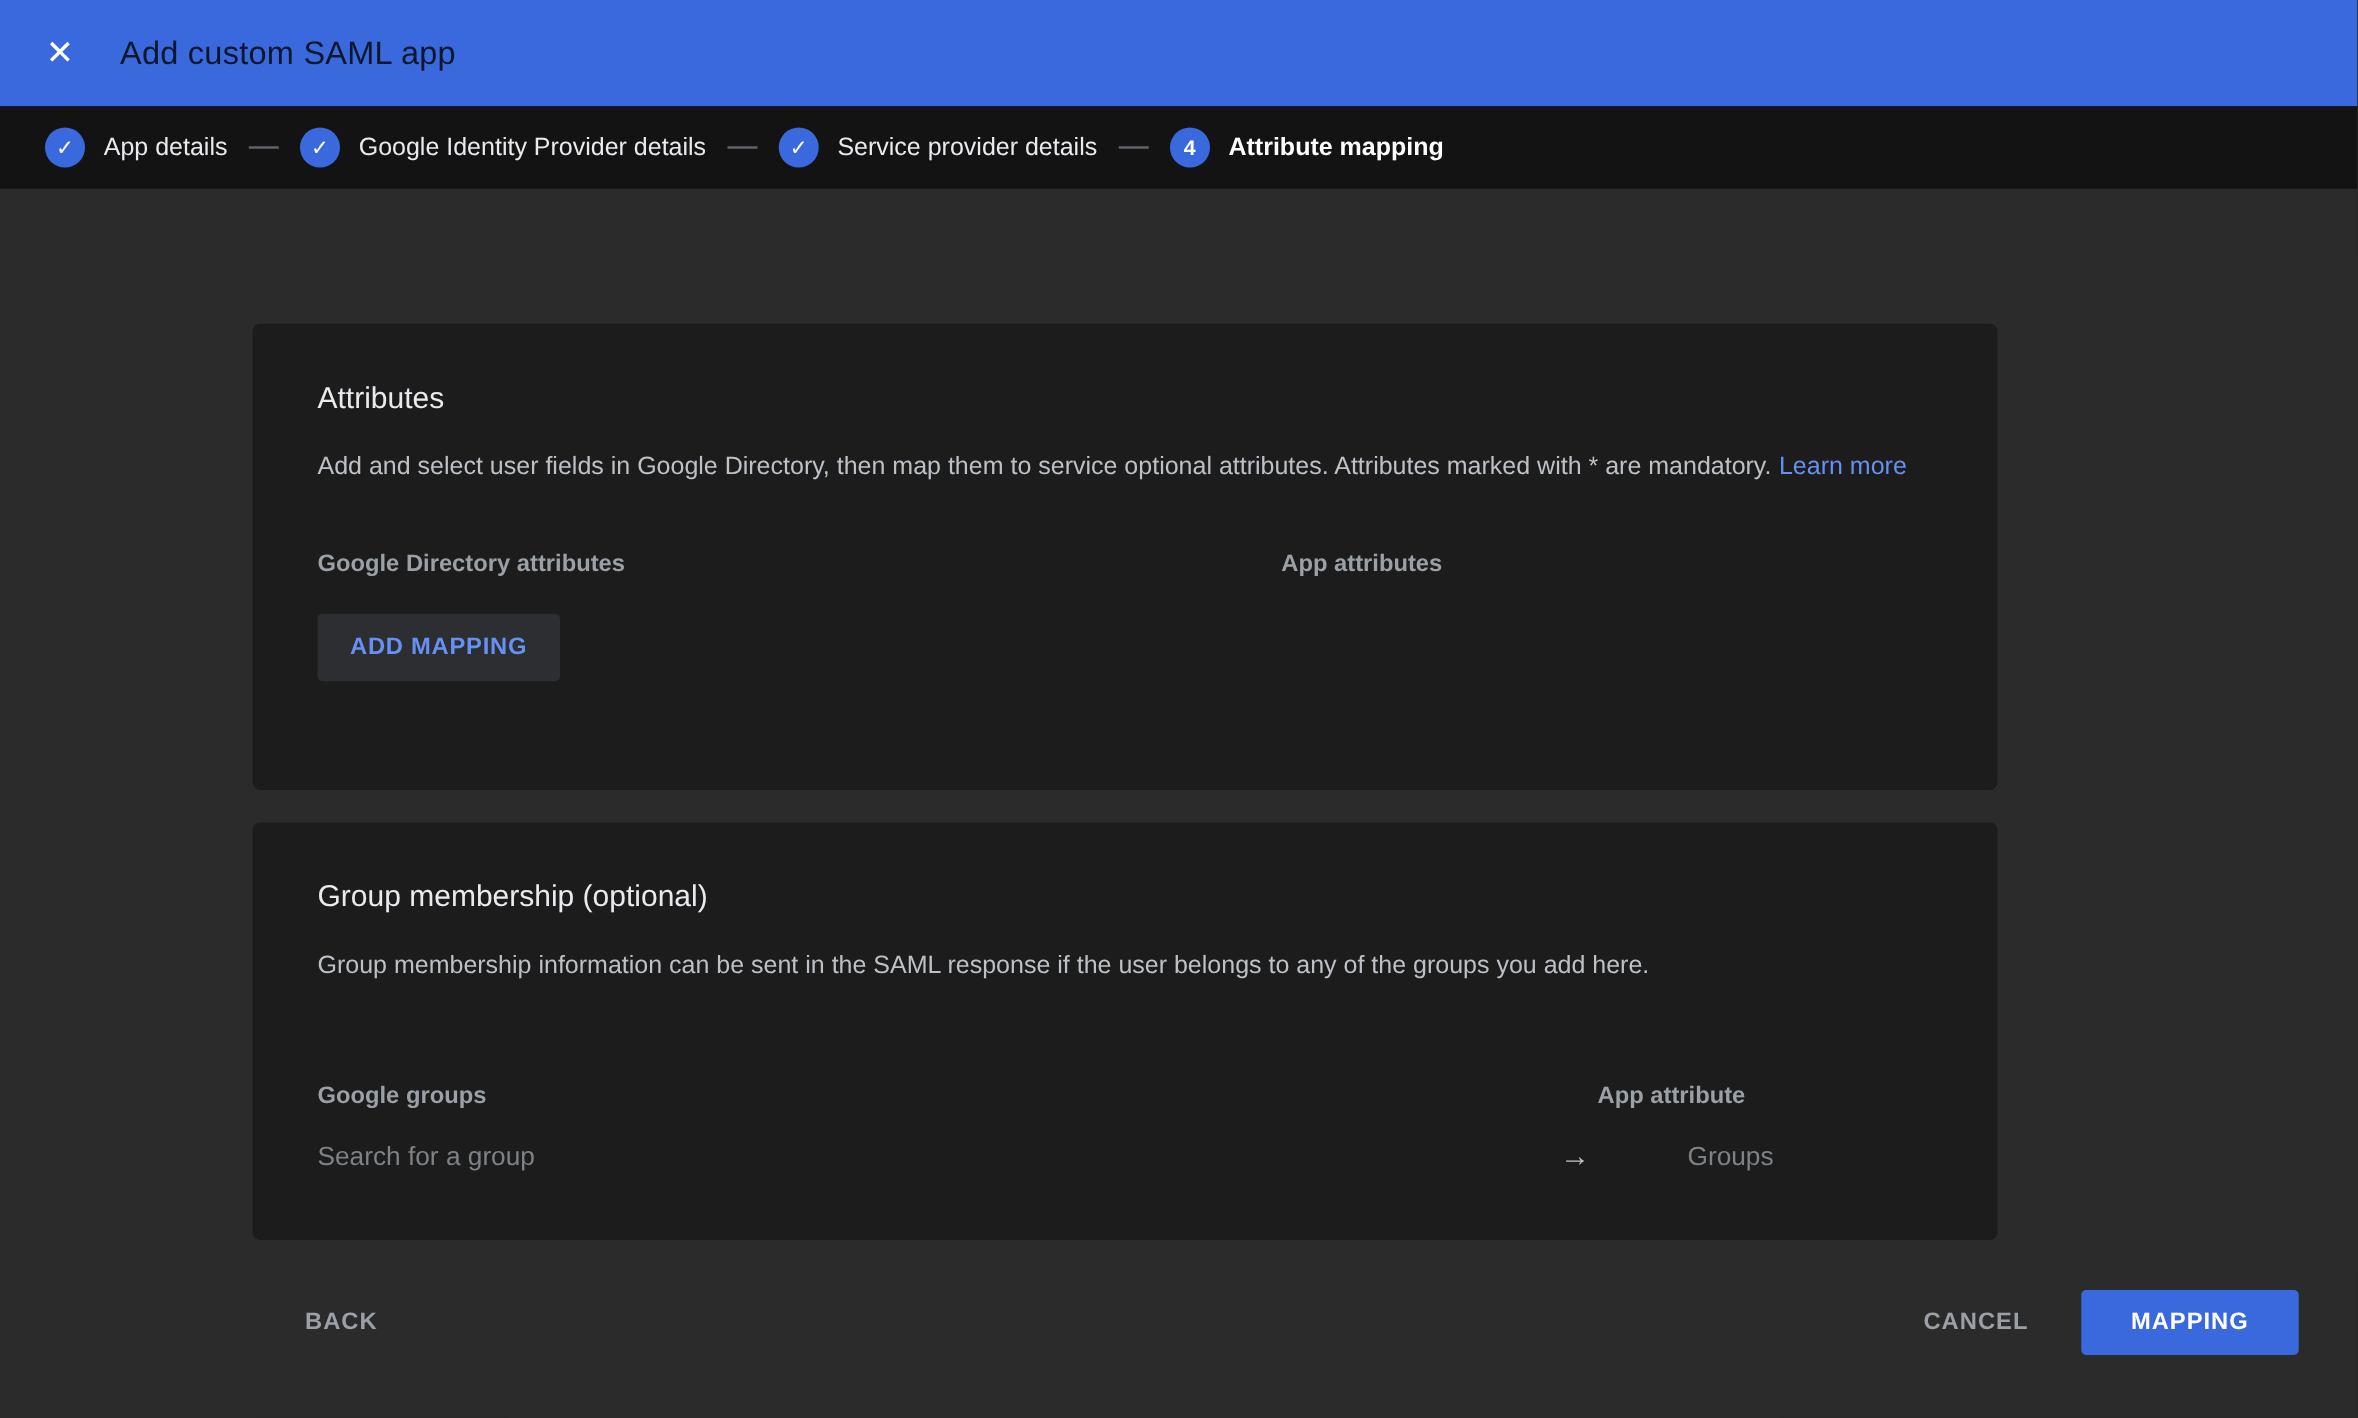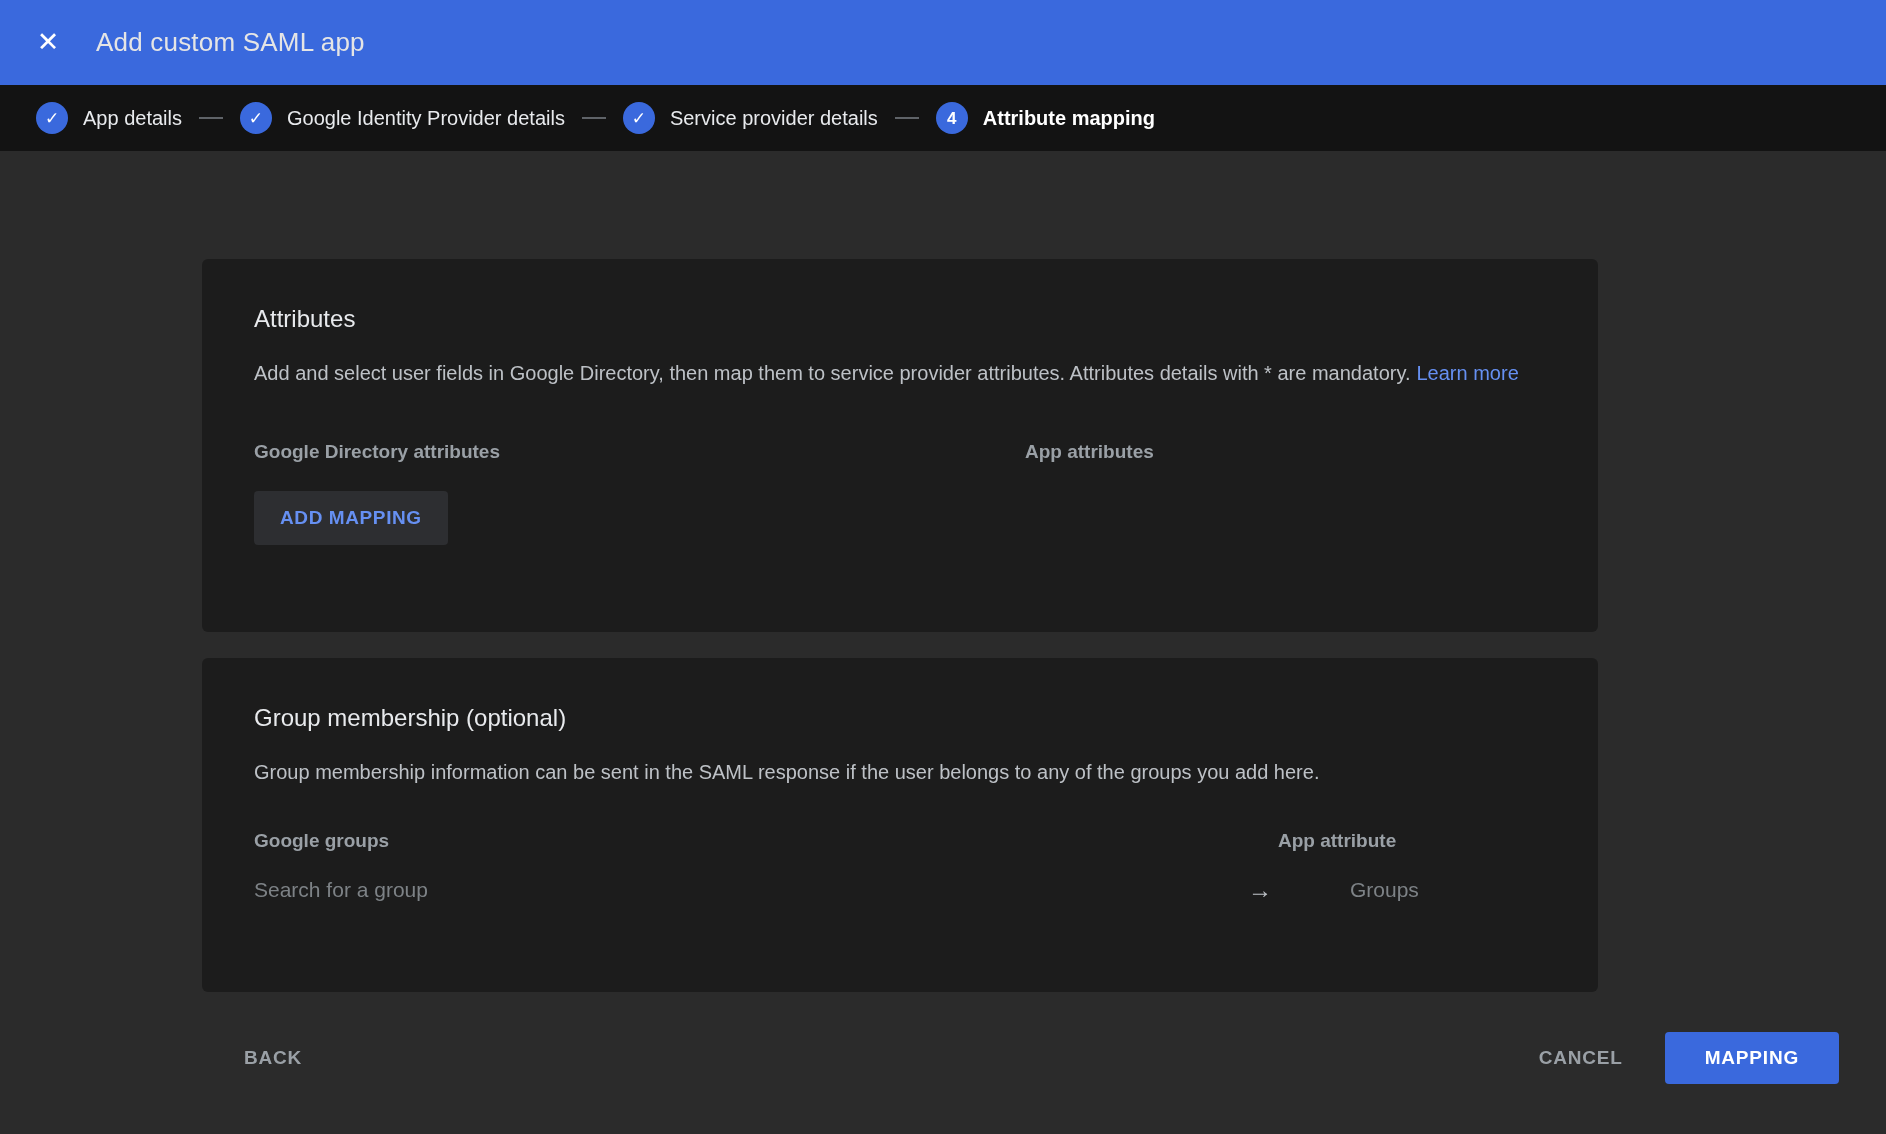--- a/index.html
+++ b/index.html
@@ -19,21 +19,21 @@
     align-items: center;
     padding-left: 24px;
   }
   .close-btn {
     background: none; border: none; cursor: pointer;
     width: 48px; height: 48px;
     display: flex; align-items: center; justify-content: center;
     color: #ffffff; font-size: 27px; line-height: 1;
   }
   .appbar h1 {
-    font-size: 26px; font-weight: 400; color: #e5e5e5;
+    font-size: 26px; font-weight: 400; color: #0f172a;
     margin-left: 24px; letter-spacing: .2px;
   }
 
   
   .stepper {
     height: 66px;
     background: var(--bar_bg, #131313);
     display: flex; align-items: center;
     padding-left: 36px;
   }
@@ -74,21 +74,21 @@
 
   .add-mapping {
     margin-top: 28px;
     background: var(--btn_bg, #2d2e31);
     color: var(--accent_blue, #6690f2);
     border: none; border-radius: 4px;
     font-size: 19px; font-weight: 700; letter-spacing: .6px;
     padding: 16px 26px; cursor: pointer; font-family: inherit;
   }
 
-  .group-grid { display: grid; grid-template-columns: 940px 84px 1fr; margin-top: 44px; }
+  .group-grid { display: grid; grid-template-columns: 940px 84px 1fr; margin-top: 80px; }
   .group-grid.values { margin-top: 26px; align-items: center; gap: 36px; }
   .group-search, .app-attr {
     background: transparent; border: none; outline: none;
     font-family: inherit; font-size: 21px;
     color: var(--text_primary, #e8eaed); width: 100%;
   }
   .group-search::placeholder, .app-attr::placeholder { color: var(--placeholder, #7d8286); }
   .arrow { font-size: 24px; color: var(--text_secondary, #bdc1c6); padding-left: 18px; line-height: 1; }
 
   
@@ -144,21 +144,21 @@
       <span>4</span>
     </span>
     <span class="step-label">Attribute mapping</span>
   </div>
 </nav>
 
 <main class="content">
 
   <section class="card" id="attributes-card">
     <h2>Attributes</h2>
-    <p class="desc"><span>Add and select user fields in Google Directory, then map them to service provider attributes. Attributes details with * are mandatory.</span><a class="link">Learn more</a></p>
+    <p class="desc"><span>Add and select user fields in Google Directory, then map them to service optional attributes. Attributes marked with * are mandatory.</span><a class="link">Learn more</a></p>
     <div class="cols">
       <div class="col-header">Google Directory attributes</div>
       <div class="col-header">App attributes</div>
     </div>
     <button class="add-mapping">ADD MAPPING</button>
   </section>
 
   <section class="card" id="group-card">
     <h2>Group membership (optional)</h2>
     <p class="desc">Group membership information can be sent in the SAML response if the user belongs to any of the groups you add here.</p>

